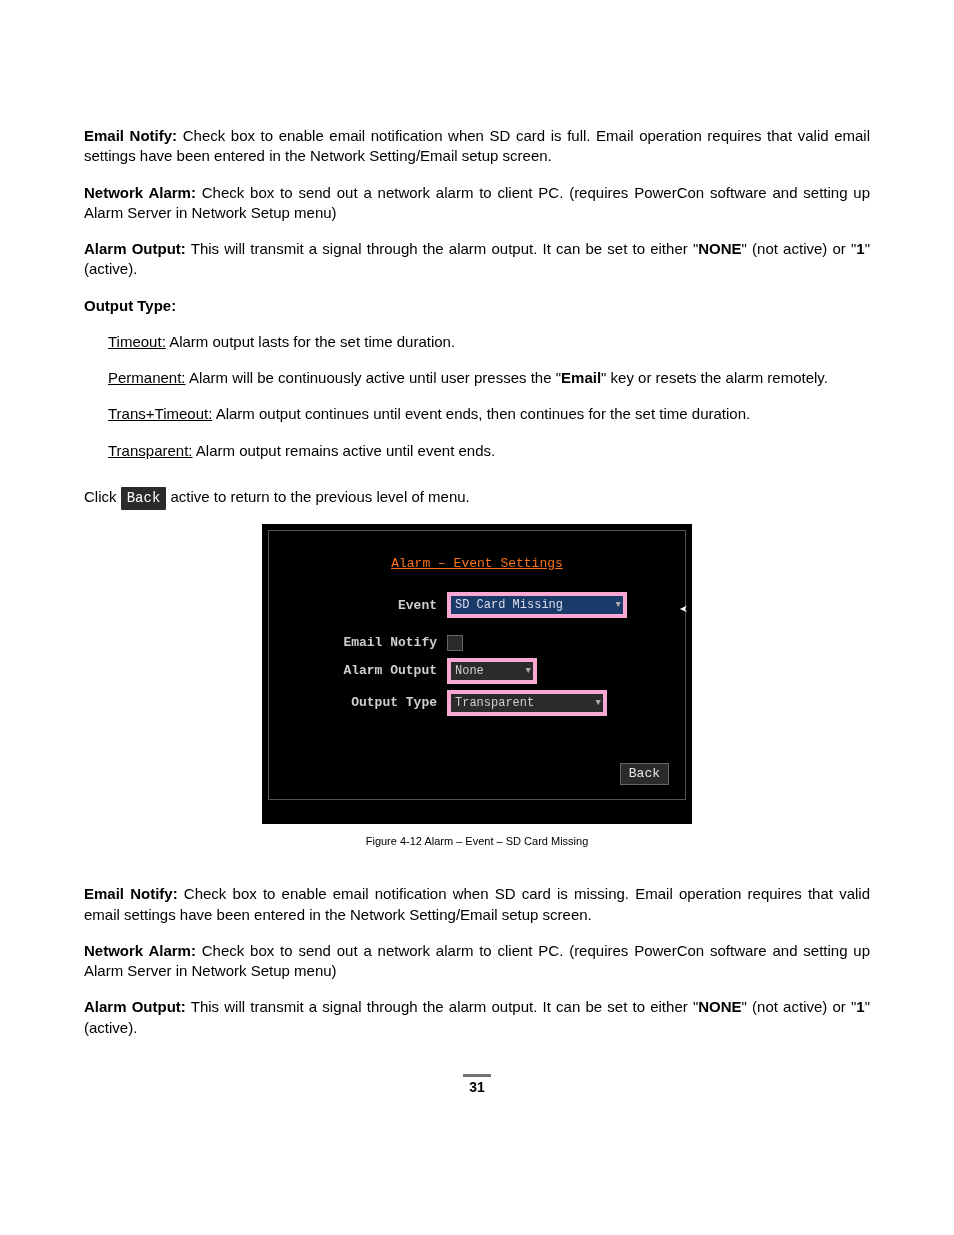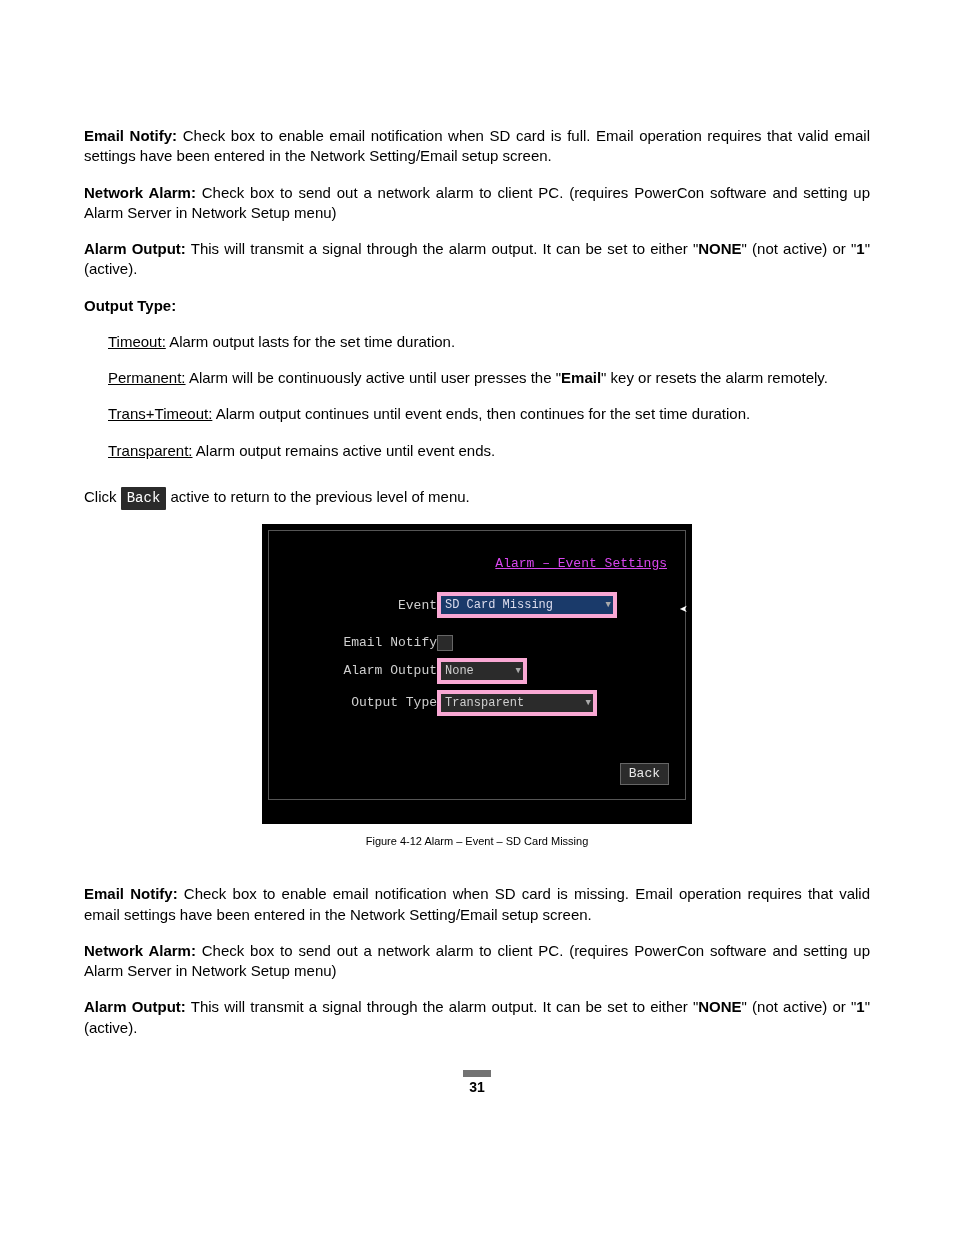--- a/index.html
+++ b/index.html
@@ -40,48 +40,48 @@
     text-align: center;
     font-size: 11px;
     margin: 10px 0 36px 0;
   }
   .page-num {
     text-align: center;
     font-weight: bold;
     font-size: 14px;
     margin-top: 40px;
   }
-  .page-num span { border-top: 7px solid #737373; padding: 2px 6px 0 6px; }
+  .page-num span { border-top: 3px solid #737373; padding: 2px 6px 0 6px; }
 
   
   .shot-outer {
     width: 430px;
     margin: 12px auto 0 auto;
     background: #000;
     padding: 6px 6px 10px 6px;
     box-sizing: border-box;
   }
   .shot-body {
     border: 1px solid #555;
     padding: 24px 18px 14px 18px;
     font-family: "Courier New", monospace;
     color: #cfcfcf;
     font-size: 13px;
     position: relative;
     height: 270px;
     box-sizing: border-box;
   }
   .shot-title {
-    text-align: right;
+    text-align: center;
     text-decoration: underline;
-    color: #d946ef;
+    color: #f97316;
     margin-bottom: 20px;
   }
   .shot-row { display: flex; align-items: center; margin-bottom: 6px; }
-  .shot-label { width: 150px; text-align: right; padding-right: 0; }
+  .shot-label { width: 150px; text-align: right; padding-right: 10px; font-weight: bold; }
   .sel {
     background: #2b2b2b;
     border: 4px solid #f9a8d4;
     color: #cfcfcf;
     font-family: inherit;
     font-size: 12px;
     padding: 1px 18px 1px 4px;
     position: relative;
     display: inline-flex;
     align-items: center;

